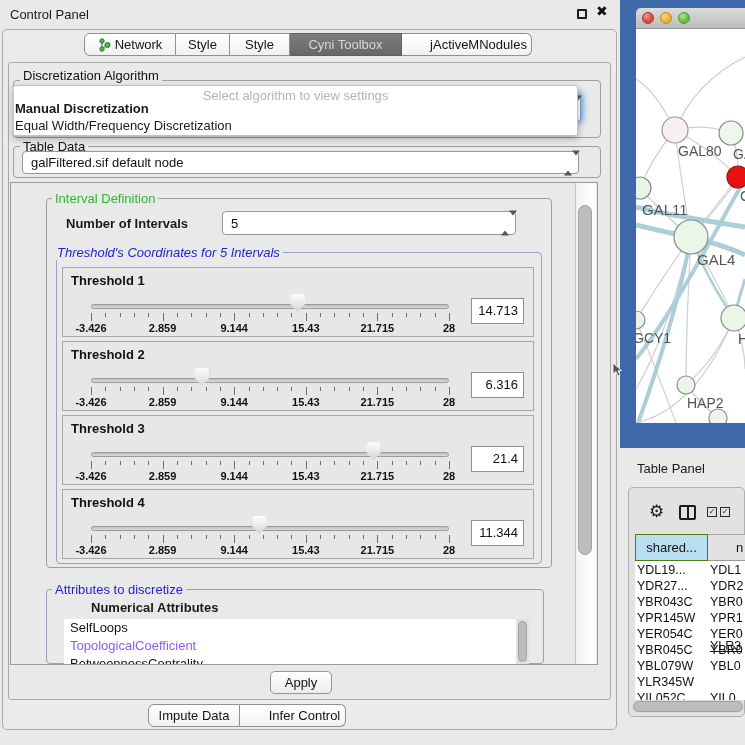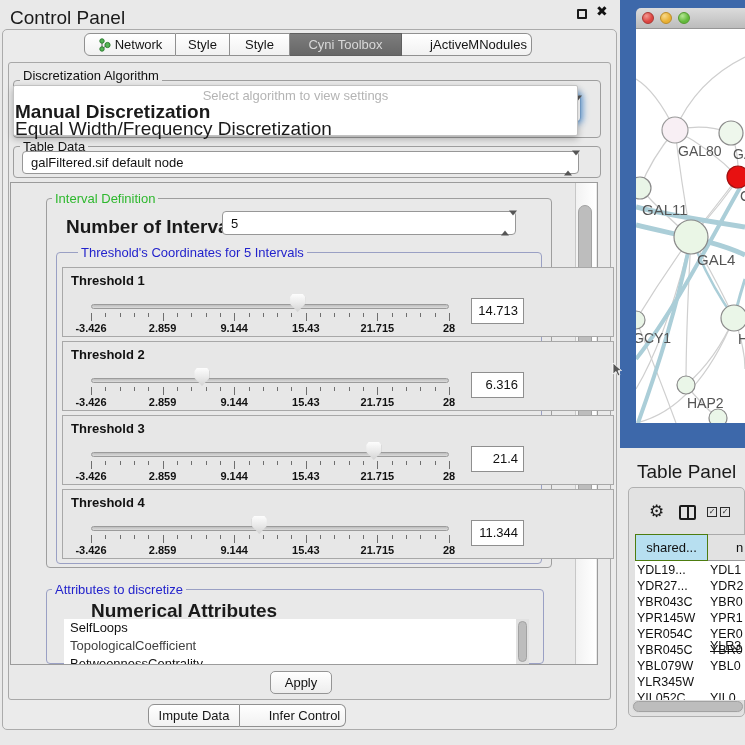--- a/index.html
+++ b/index.html
@@ -1,37 +1,37 @@
 <!DOCTYPE html>
 <html><head>
 <meta charset="utf-8">
 <style>
   * { margin:0; padding:0; box-sizing:border-box; }
   html,body { width:745px; height:745px; }
   body { font-family:"Liberation Sans","DejaVu Sans",sans-serif; background:#e9e9e9; }
   #root { position:relative; width:745px; height:745px; overflow:hidden; background:#e9e9e9; }
   .abs { position:absolute; }
-  .txt13 { font-size:19px; color:#1a1a1a; }
+  .txt13 { font-size:13px; color:#1a1a1a; }
   .bold { font-weight:bold; }
   .legend { font-size:13px; background:#e9e9e9; padding:0 3px; white-space:nowrap; }
   .green { color:#2eb82e; }
   .blue { color:#2323cc; }
   .groupbox { border:1px solid #9e9e9e; border-radius:4px; }
   .combo { background:#fff; border:1px solid #979797; border-radius:4px; font-size:13px; color:#111;
            display:flex; align-items:center; padding-left:8px; position:absolute; }
   .stepper { position:absolute; right:7px; top:50%; transform:translateY(-50%); width:7px; }
   .stepper .up { width:0;height:0;border-left:4px solid transparent;border-right:4px solid transparent;border-bottom:5px solid #555; margin-bottom:2px;}
   .stepper .dn { width:0;height:0;border-left:4px solid transparent;border-right:4px solid transparent;border-top:5px solid #555;}
   .seg { position:absolute; display:flex; height:23px; }
   .seg .tab { background:linear-gradient(#ffffff,#f1f1f1); border:1px solid #909090; border-left:none;
               font-size:13px; color:#141414; display:flex; align-items:center; justify-content:center; gap:4px; cursor:default; }
   .seg .tab:first-child { border-left:1px solid #909090; border-radius:6px 0 0 6px; }
   .seg .tab:last-child { border-radius:0 6px 6px 0;padding-left:24px; }
   .seg .tab.sel { background:linear-gradient(#7d7d7d,#676767); color:#d8d8d8; border-color:#5f5f5f; }
-  .thr-row { position:absolute; width:552px; height:70px; background:#e7e7e7; border:1px solid #a8a8a8; }
+  .thr-row { position:absolute; width:472px; height:70px; background:#e7e7e7; border:1px solid #a8a8a8; }
   .thr-title { position:absolute; left:8px; top:5px; font-size:13px; font-weight:bold; color:#111; }
   .track { position:absolute; left:28px; top:36px; width:358px; height:5px; border:1px solid #9b9b9b; border-radius:3px;
            background:linear-gradient(#bdbdbd,#dcdcdc); }
   .thumb { position:absolute; top:26px; width:15px; height:18px;
            background:linear-gradient(180deg,#fdfdfd 0%,#e8e8e8 55%,#d2d2d2 100%);
            clip-path:polygon(0% 16%,15% 0%,85% 0%,100% 16%,100% 55%,50% 100%,0% 55%);
            filter:drop-shadow(0 0 1px #808080); }
   .tick { position:absolute; width:1px; background:#6e6e6e; }
   .ticklab { position:absolute; width:60px; text-align:center; font-size:11px; font-weight:bold; color:#111; }
   .valbox { position:absolute; left:408px; top:30px; width:53px; height:26px; background:#fff; border:1px solid #8f8f8f;
@@ -105,21 +105,21 @@
   <div class="abs groupbox" style="left:46px;top:198px;width:506px;height:370px;"></div>
   <div class="abs legend green" style="left:52px;top:191px;">Interval Definition</div>
 
   <div class="abs txt13 bold" style="left:66px;top:216px;">Number of Intervals</div>
   <div class="combo" style="left:222px;top:211px;width:294px;height:24px;">
     <span>5</span>
     <span class="stepper"><span class="up"></span><span class="dn"></span></span>
   </div>
 
   <div class="abs groupbox" style="left:56px;top:252px;width:486px;height:312px;border-color:#9aa0c4;"></div>
-  <div class="abs legend blue" style="left:78px;top:245px;">Threshold's Coordinates for 5 Intervals</div>
+  <div class="abs legend blue" style="left:54px;top:245px;font-style:italic;">Threshold's Coordinates for 5 Intervals</div>
   <div id="thrRows">
       <div class="thr-row" style="left: 62px; top: 267px;">
         <div class="thr-title">Threshold 1</div>
         <div class="track"></div>
         <div class="tick" style="left: 28px; top: 45px; height: 8px;"></div>
         <div class="tick" style="left: 42.32px; top: 45px; height: 4px;"></div>
         <div class="tick" style="left: 56.64px; top: 45px; height: 4px;"></div>
         <div class="tick" style="left: 70.96px; top: 45px; height: 4px;"></div>
         <div class="tick" style="left: 85.28px; top: 45px; height: 4px;"></div>
         <div class="tick" style="left: 99.6px; top: 45px; height: 8px;"></div>
@@ -266,21 +266,21 @@
         <div class="thumb" style="left: 188.757px;"></div>
         <div class="valbox">11.344</div>
       </div>
     </div>
 
   <div class="abs groupbox" style="left:46px;top:589px;width:498px;height:75px;border-color:#9aa0c4;"></div>
   <div class="abs legend blue" style="left:52px;top:582px;">Attributes to discretize</div>
   <div class="abs txt13 bold" style="left:56px;top:600px;padding-left:35px;">Numerical Attributes</div>
   <div class="abs" id="attrList" style="left:64px;top:619px;width:452px;height:45px;background:#fff;overflow:hidden;">
       <div style="font-size: 13px; line-height: 18px; padding-left: 6px; color: rgb(17, 17, 17);">SelfLoops</div>
-      <div style="font-size: 13px; line-height: 18px; padding-left: 6px; color: #404040;">TopologicalCoefficient</div>
+      <div style="font-size: 13px; line-height: 18px; padding-left: 6px; color: #8b5cf6;">TopologicalCoefficient</div>
       <div style="font-size: 13px; line-height: 18px; padding-left: 6px; color: rgb(17, 17, 17);">BetweennessCentrality</div>
     </div>
   <div class="abs" style="left:516px;top:619px;width:13px;height:45px;background:#e2e2e2;"></div>
   <div class="abs scrollthumb" style="left:518px;top:621px;width:9px;height:41px;"></div>
 
   <div class="abs" style="left:270px;top:671px;width:62px;height:23px;background:linear-gradient(#ffffff,#ededed);border:1px solid #959595;border-radius:5px;text-align:center;line-height:21px;font-size:13px;color:#111;">Apply</div>
 
   <div class="seg" id="bottomTabs" style="left:148px;top:704px;">
       <div class="tab" style="width: 92px;">
         <span>Impute Data</span>

